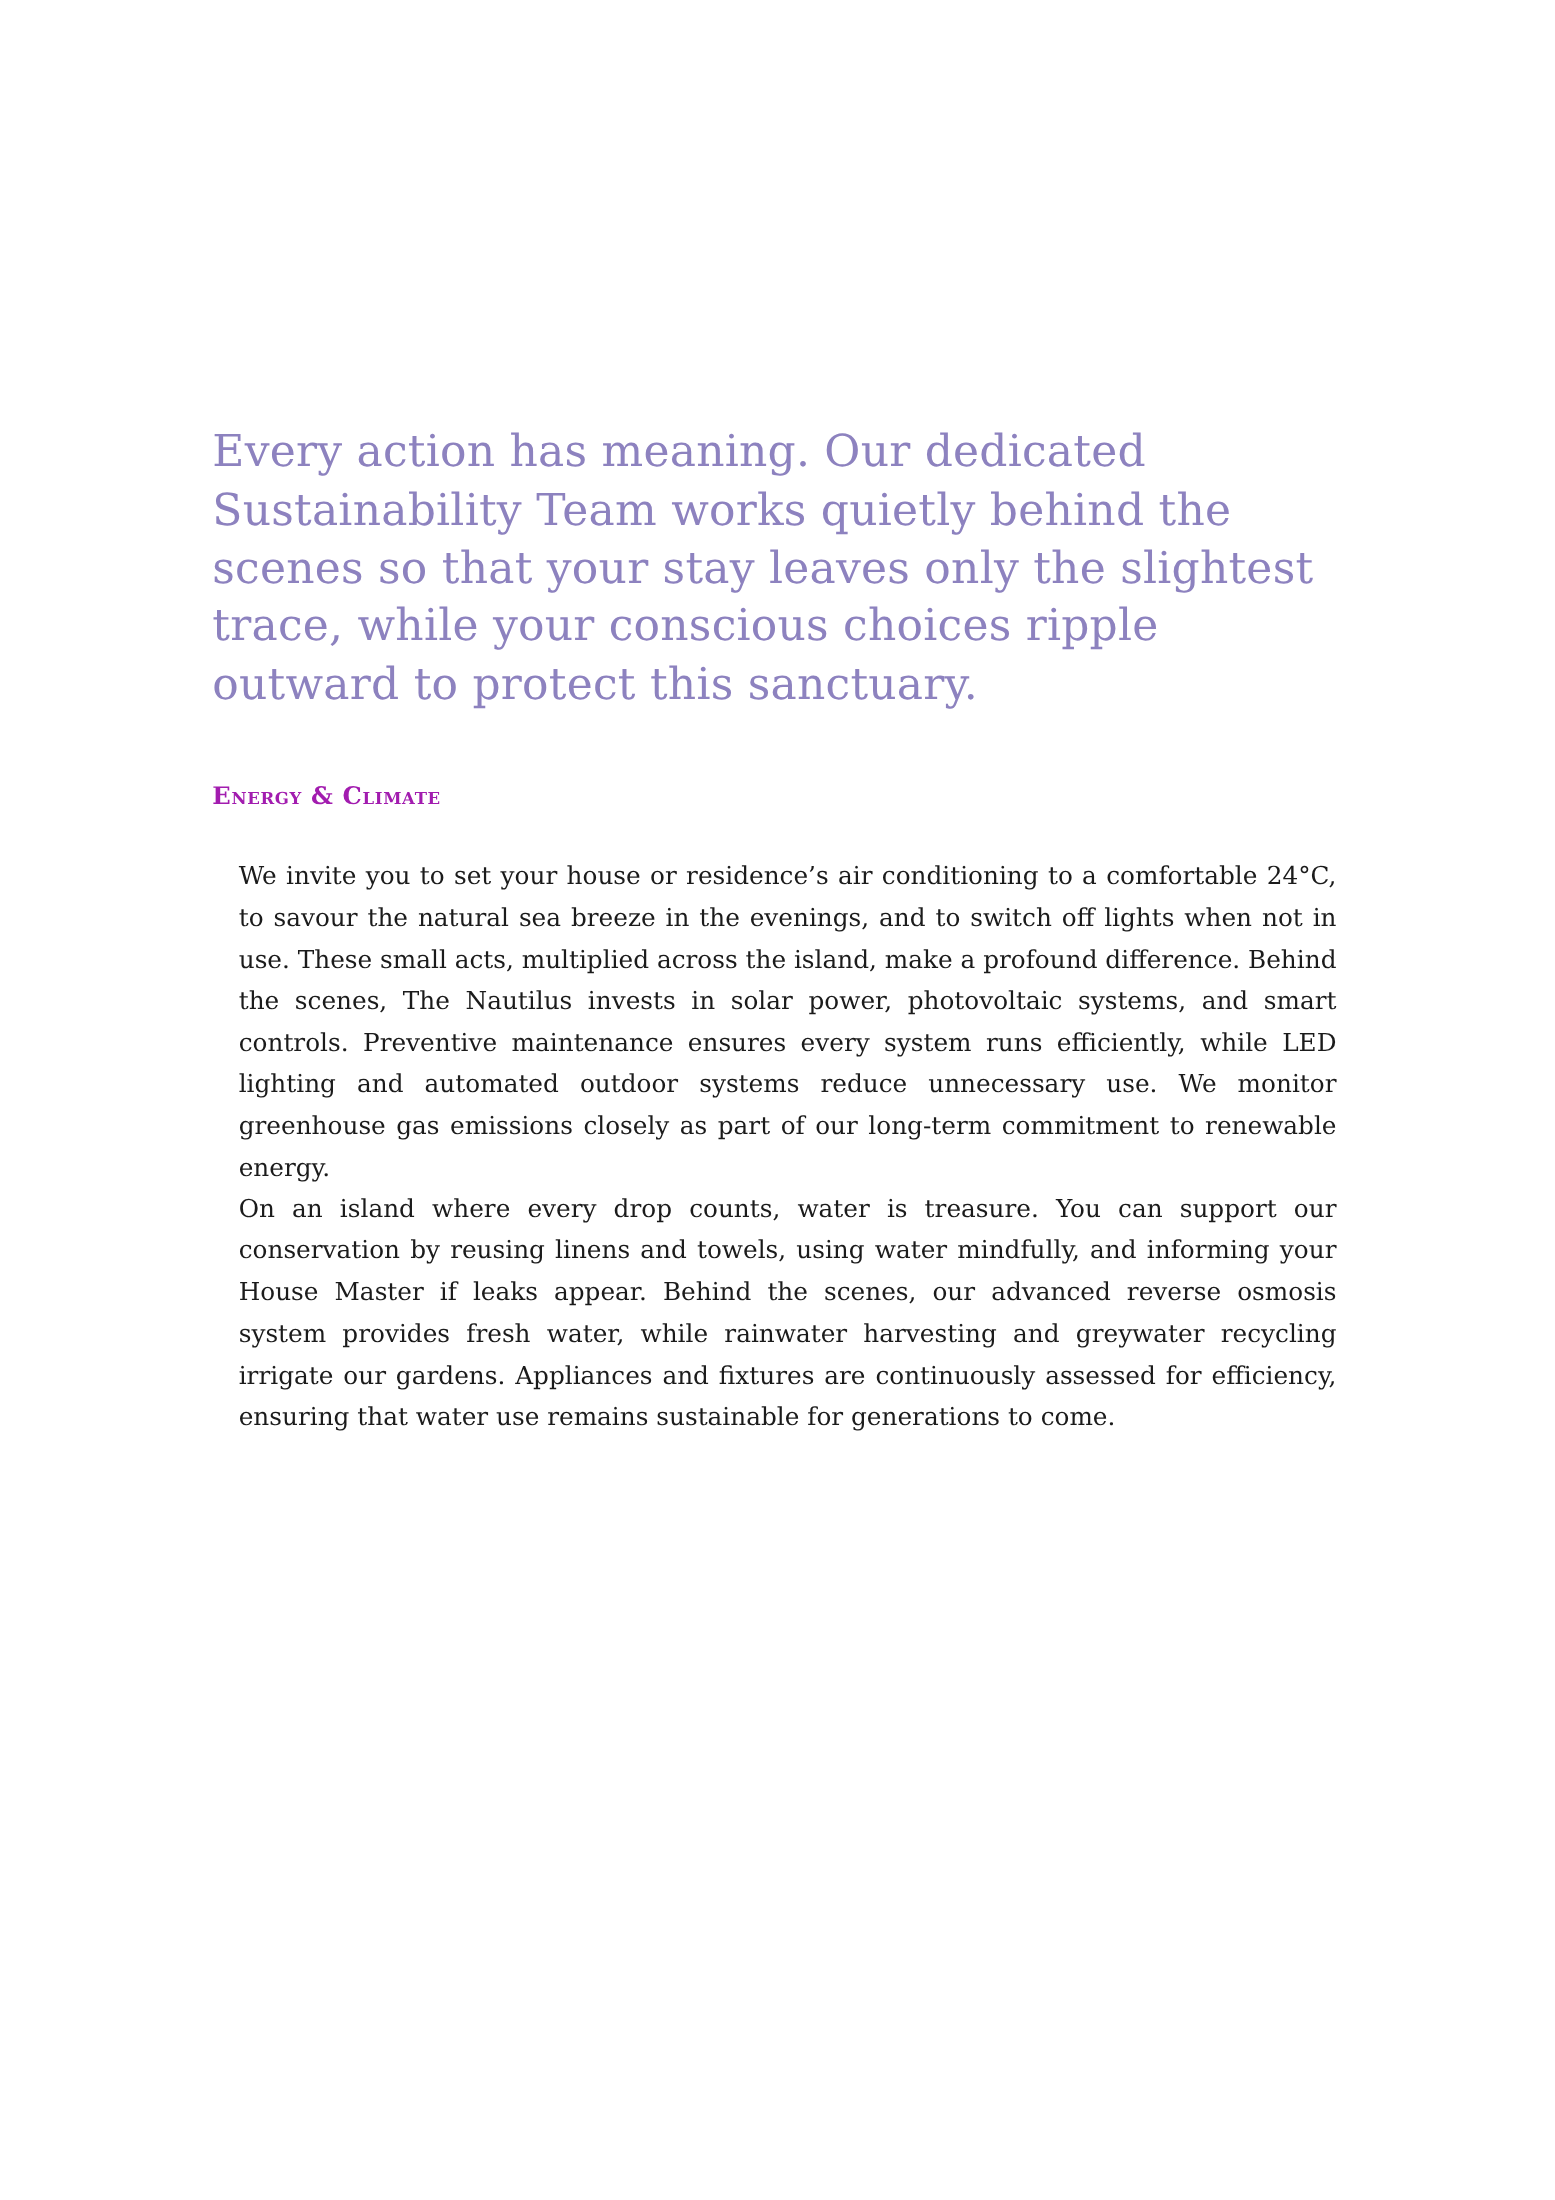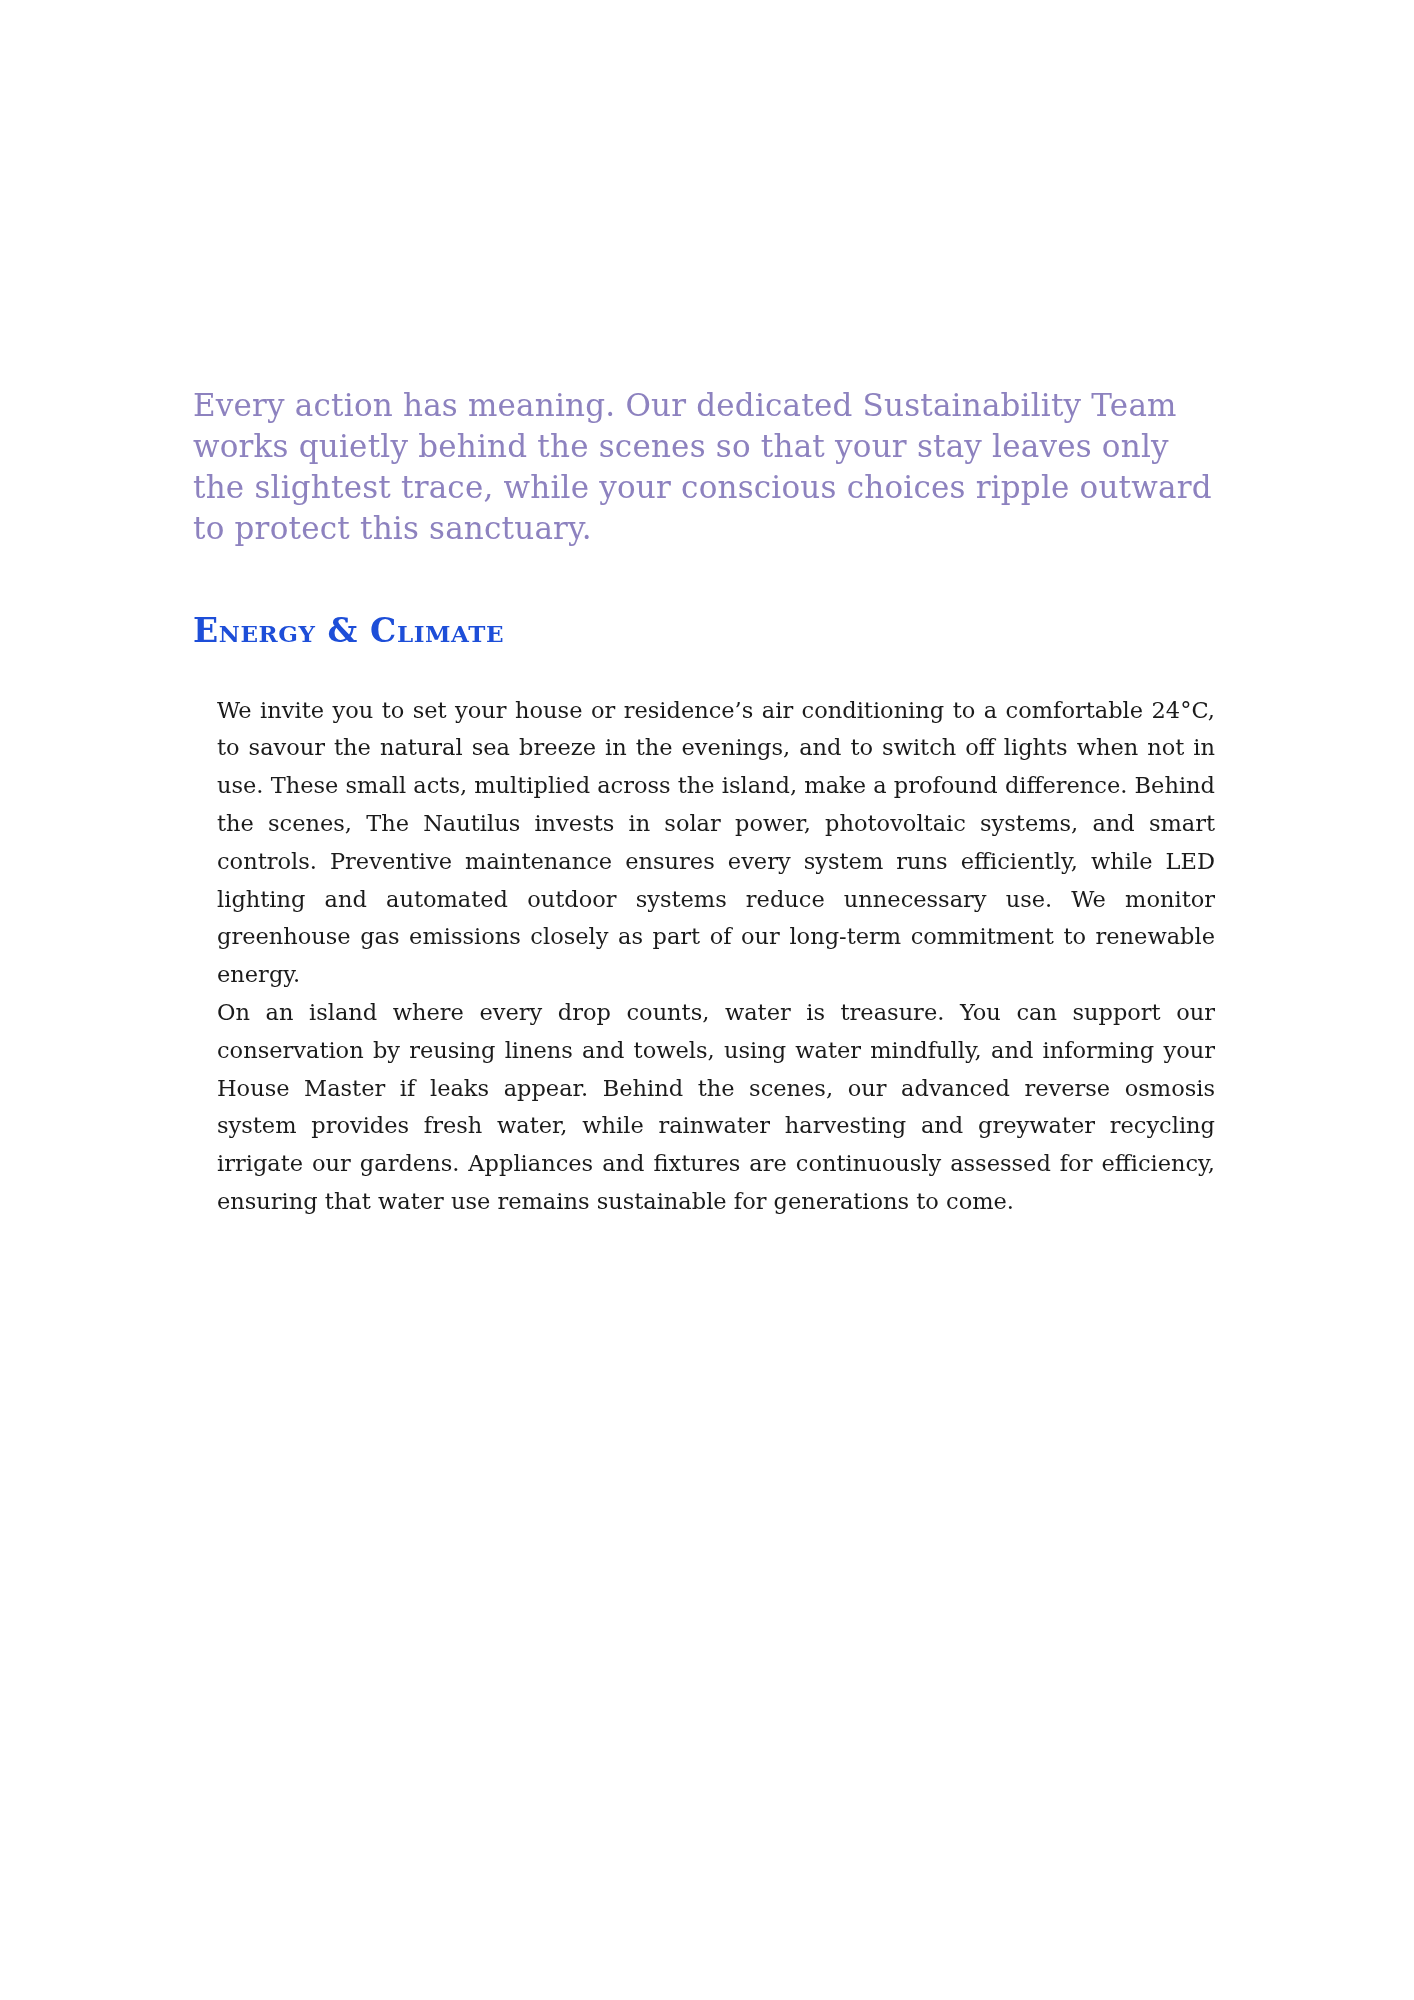--- a/index.html
+++ b/index.html
@@ -23,32 +23,32 @@
     background: #ffffff;
   }
   .content {
     position: absolute;
     left: 193px;
     top: 385px;
     width: 1022px;
   }
   .lede {
     font-family: "DejaVu Serif", serif;
-    font-size: 31px;
+    font-size: 40px;
     line-height: 1.32;
     color: #8d82bf;
     font-weight: 400;
     letter-spacing: 0.2px;
     margin: 0 0 62px 0;
     text-align: left;
   }
   .section-heading {
     font-family: "DejaVu Serif", serif;
-    color: #1d4ed8;
-    font-size: 33px;
+    color: #a21caf;
+    font-size: 22px;
     letter-spacing: 0.6px;
     font-weight: 600;
     font-variant: small-caps;
     text-transform: capitalize;
     margin: 0 0 42px 0;
   }
   .body-text {
     font-family: "DejaVu Serif", serif;
     font-size: 22.5px;
     line-height: 1.68;

